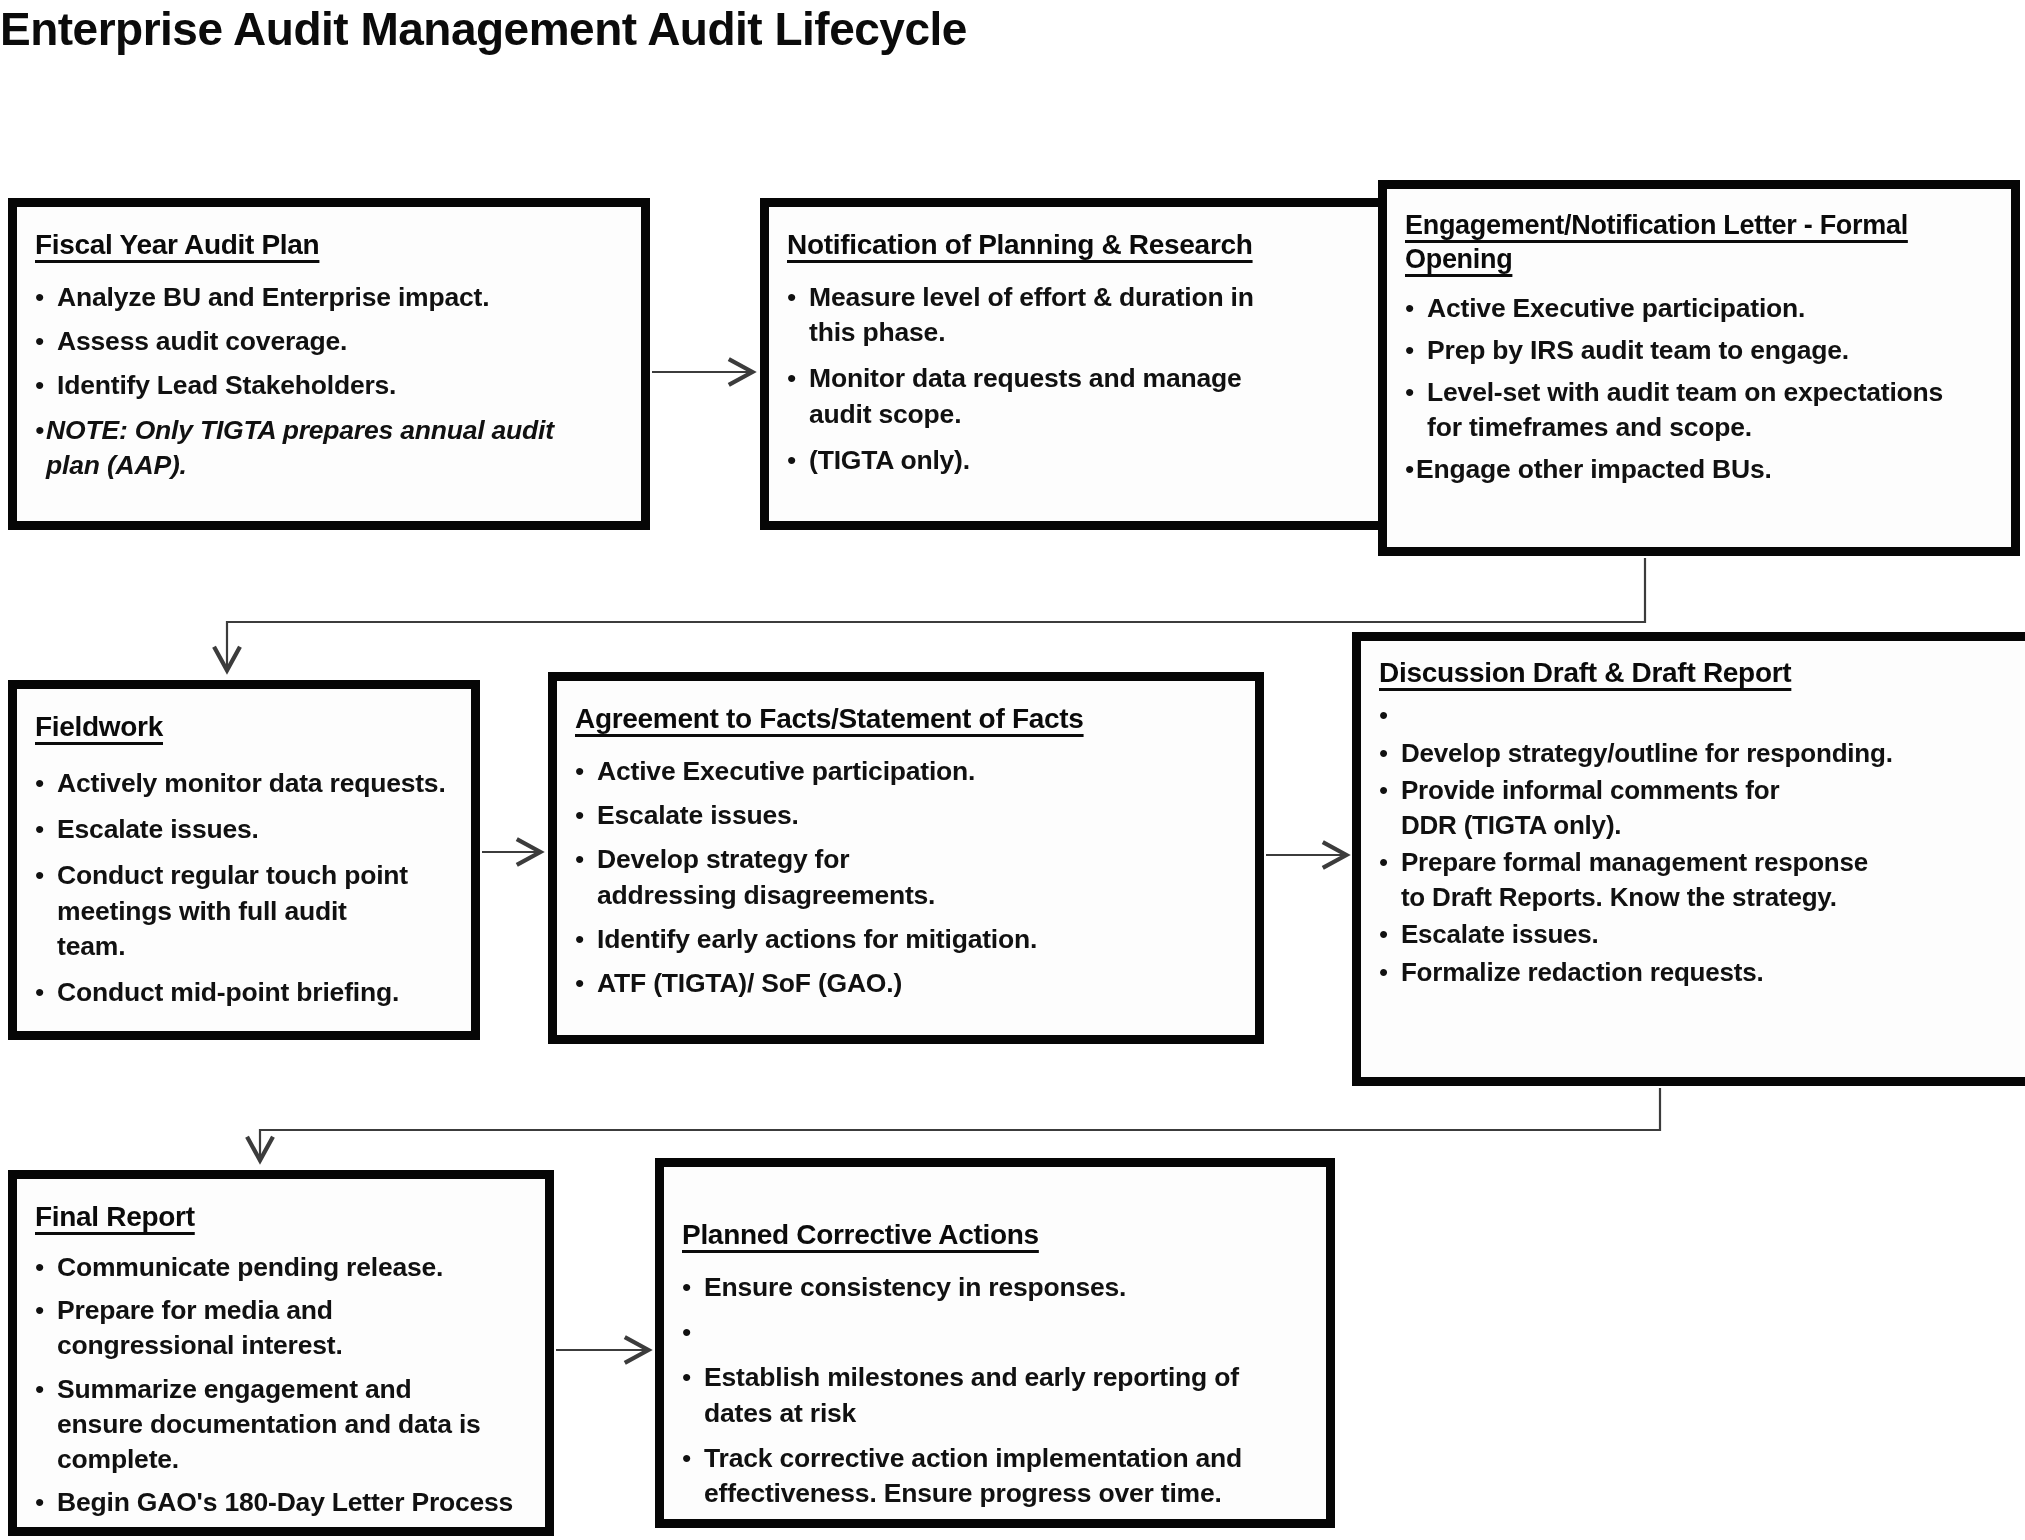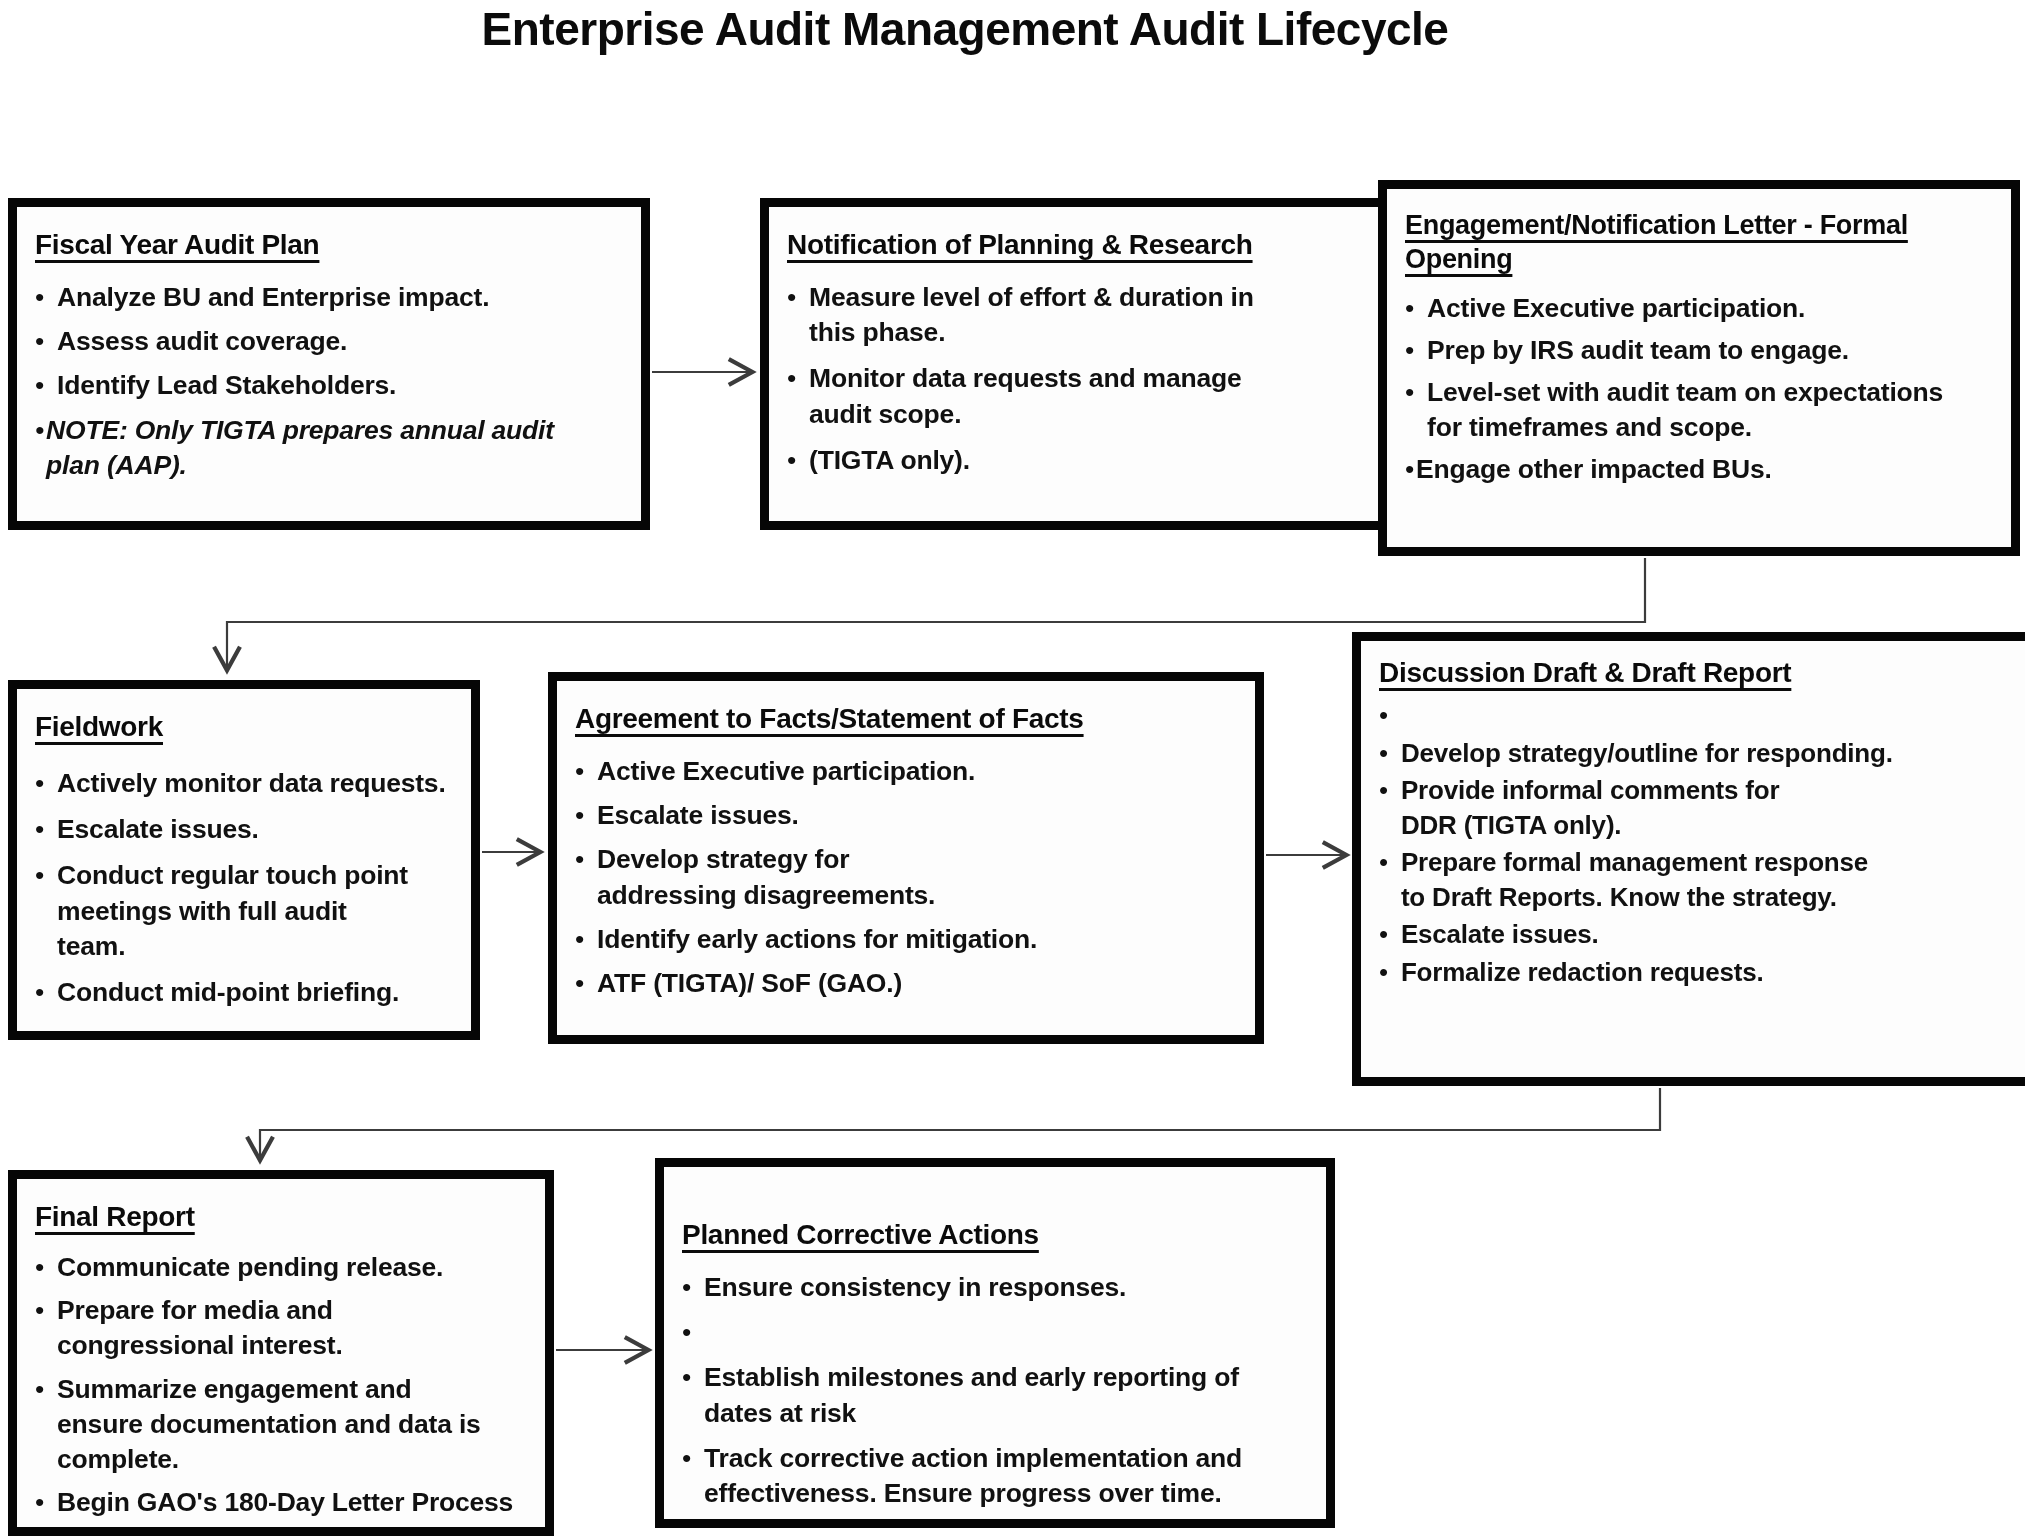--- a/index.html
+++ b/index.html
@@ -6,21 +6,21 @@
   body{
     font-family:"Liberation Sans","DejaVu Sans",sans-serif;
     color:#111;
     width:2025px;height:1540px;
     position:relative;
     overflow:hidden;
   }
   .page{position:relative;width:2025px;height:1540px;}
   .title{
     position:absolute;left:0;top:2px;width:1930px;
-    text-align:center;
+    text-align:left;
     font-size:46px;font-weight:700;letter-spacing:-0.5px;
     color:#0b0b0b;
   }
   .connectors{position:absolute;left:0;top:0;width:2025px;height:1540px;pointer-events:none;}
   .box{
     position:absolute;
     border:9px solid #060606;
     background:#fdfdfd;
     padding:12px 18px;
     box-sizing:border-box;

